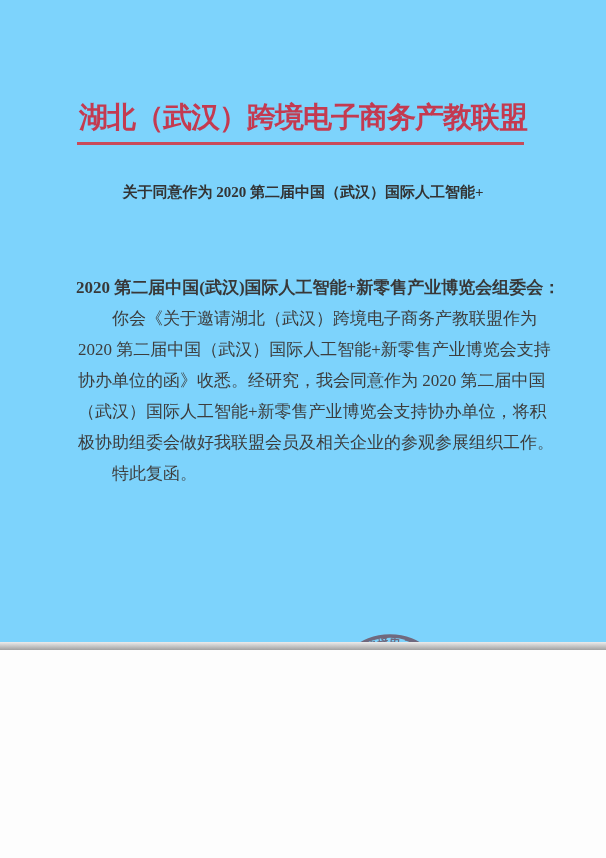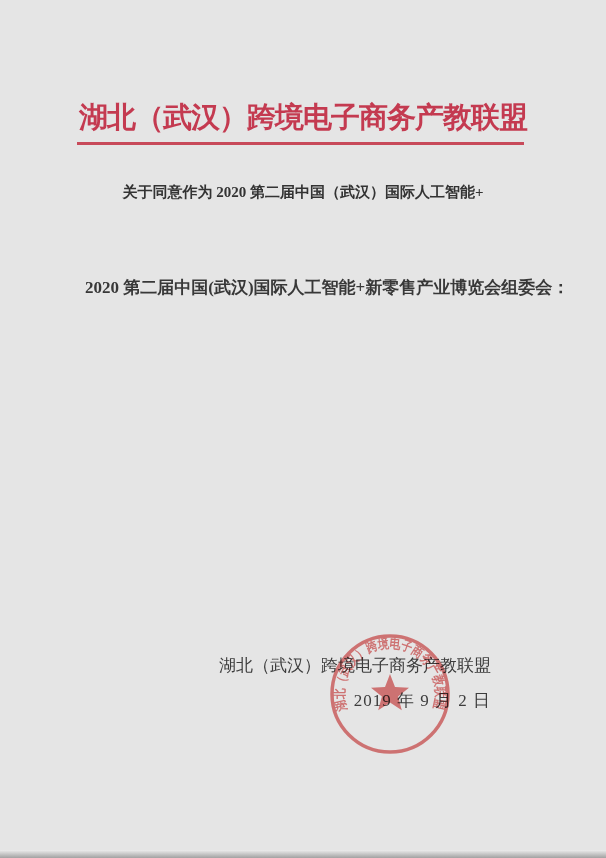--- a/index.html
+++ b/index.html
@@ -10,22 +10,22 @@
   }
   * { margin: 0; padding: 0; box-sizing: border-box; }
   html, body { background: #fdfdfd; }
   body {
     width: 606px; height: 858px;
     font-family: "Liberation Serif", "DejaVu Serif", serif;
     color: var(--ink);
   }
   .page {
     position: relative;
-    width: 606px; height: 858px;
-    background: #e5e5e5;
+    width: 606px; height: 650px;
+    background: #7dd3fc;
     overflow: hidden;
   }
   .letterhead {
     position: absolute;
     top: 98px; left: 0; width: 606px;
     text-align: center;
     font-size: 29px;
     font-weight: bold;
     letter-spacing: -1px;
     color: var(--header_red);
@@ -42,21 +42,21 @@
     top: 176px; left: 0; width: 606px;
     text-align: center;
     font-size: 15px;
     font-weight: bold;
     line-height: 33px;
     color: #333333;
   }
   .doc-title div { white-space: nowrap; }
   .salutation {
     position: absolute;
-    top: 276px; left: 85px;
+    top: 276px; left: 76px;
     font-size: 17px;
     font-weight: 600;
     color: #383838;
     white-space: nowrap;
   }
   .body-text {
     position: absolute;
     top: 303px; left: 78px;
     width: 452px;
     font-size: 17px;
@@ -109,20 +109,28 @@
   <div class="letterhead">湖北（武汉）跨境电子商务产教联盟</div>
 
   <div class="red-line"></div>
 
   <div class="doc-title">
     <div>关于同意作为 2020 第二届中国（武汉）国际人工智能+</div>
   </div>
 
   <div class="salutation">2020 第二届中国(武汉)国际人工智能+新零售产业博览会组委会：</div>
 
+  <div class="body-text">
+    <div class="body-line indent">你会《关于邀请湖北（武汉）跨境电子商务产教联盟作为</div>
+    <div class="body-line">2020 第二届中国（武汉）国际人工智能+新零售产业博览会支持</div>
+    <div class="body-line">协办单位的函》收悉。经研究，我会同意作为 2020 第二届中国</div>
+    <div class="body-line">（武汉）国际人工智能+新零售产业博览会支持协办单位，将积</div>
+    <div class="body-line">极协助组委会做好我联盟会员及相关企业的参观参展组织工作。</div>
+    <div class="body-line indent">特此复函。</div>
+  </div>
 
   <div class="signature-block">
     <div class="sig-org">湖北（武汉）跨境电子商务产教联盟</div>
     <div class="sig-date">2019 年 9 月 2 日</div>
   </div>
 
   <svg class="seal" viewBox="0 0 130 130" aria-hidden="true">
     <circle class="ring" cx="65" cy="65" r="58"></circle>
     <polygon class="star" points="65,45 60.0,58.1 46.0,58.8 56.9,67.6 53.2,81.2 65,73.5 76.8,81.2 73.1,67.6 84.0,58.8 70.0,58.1"></polygon>
     <path id="sealTextPath" fill="none" d="M 21.8 80.7 A 46 46 0 1 1 108.2 80.7"></path>

